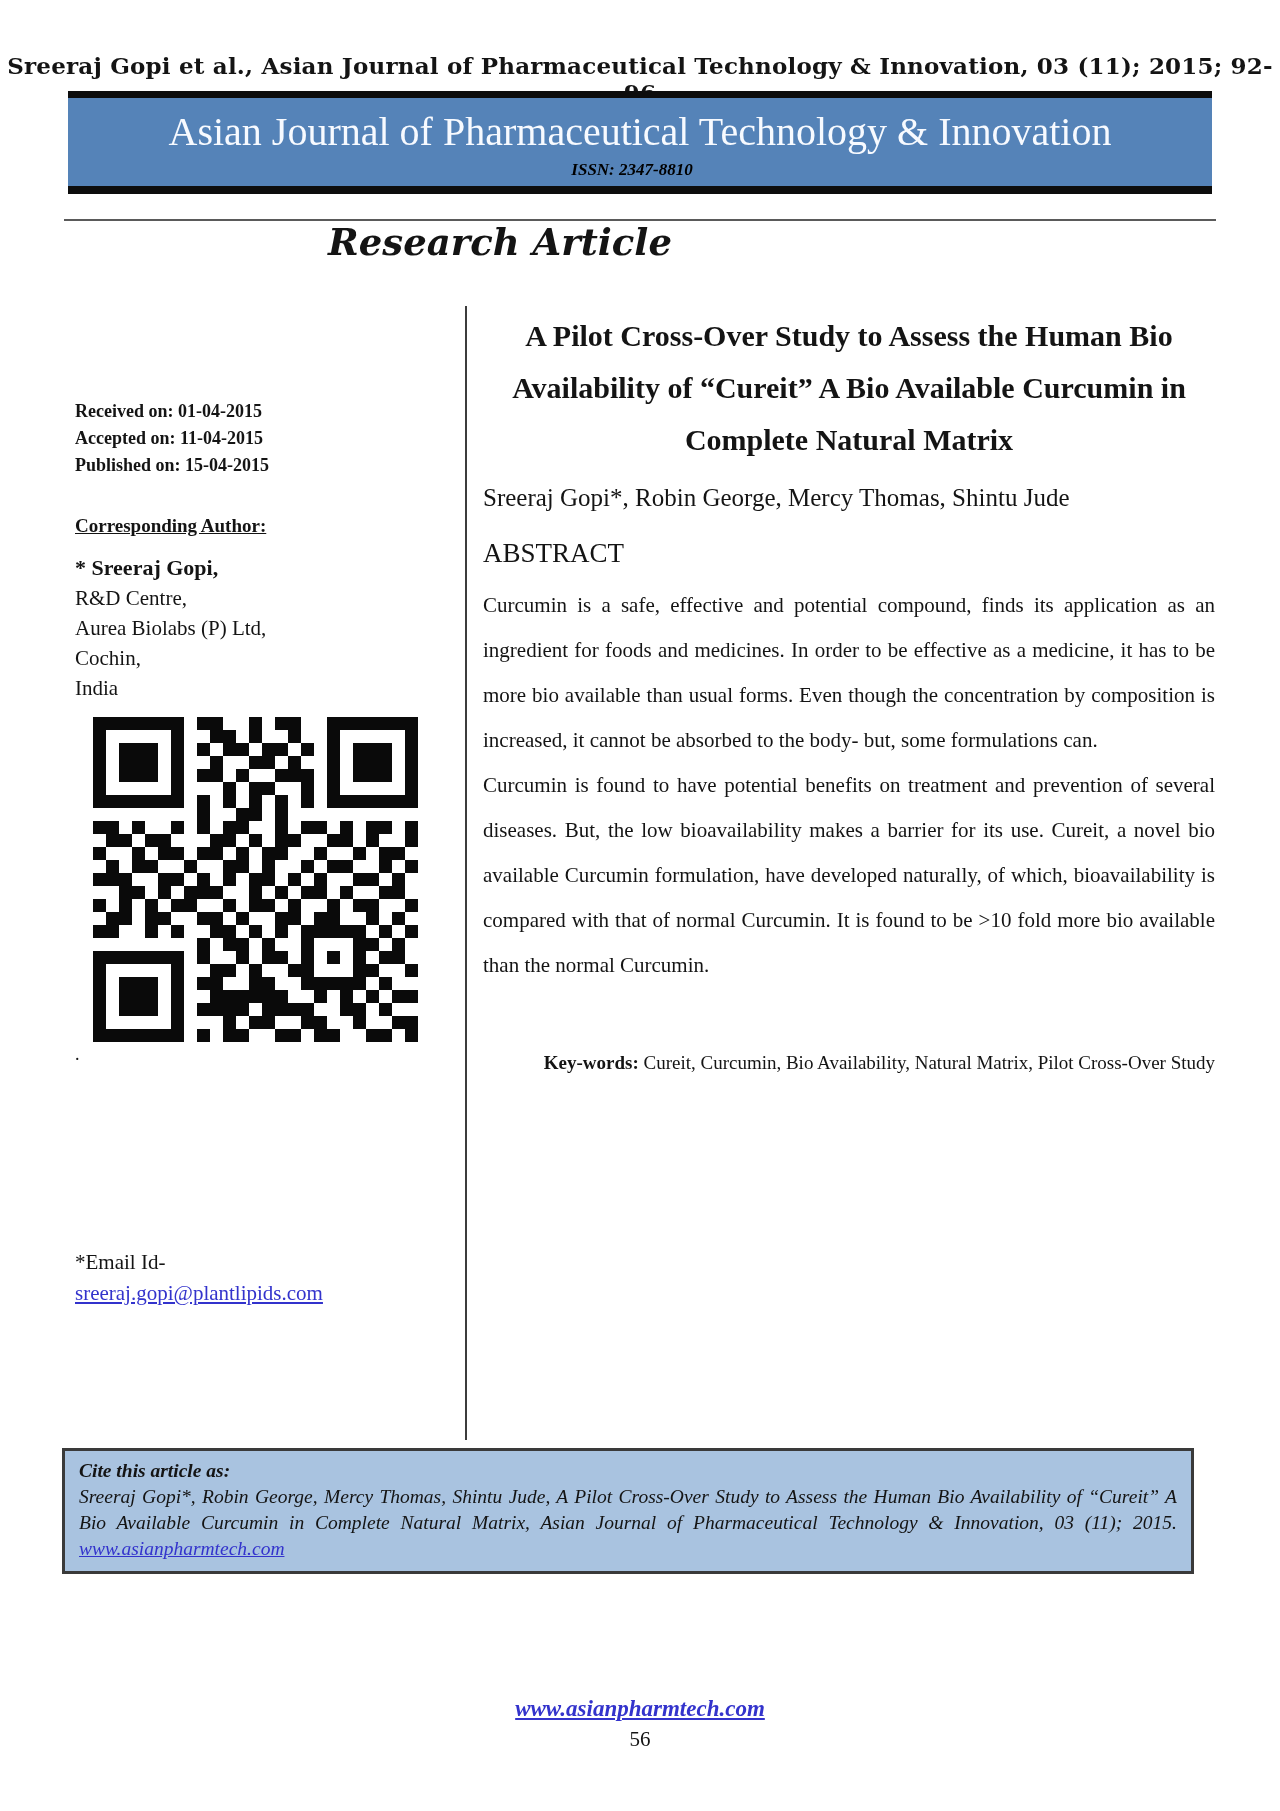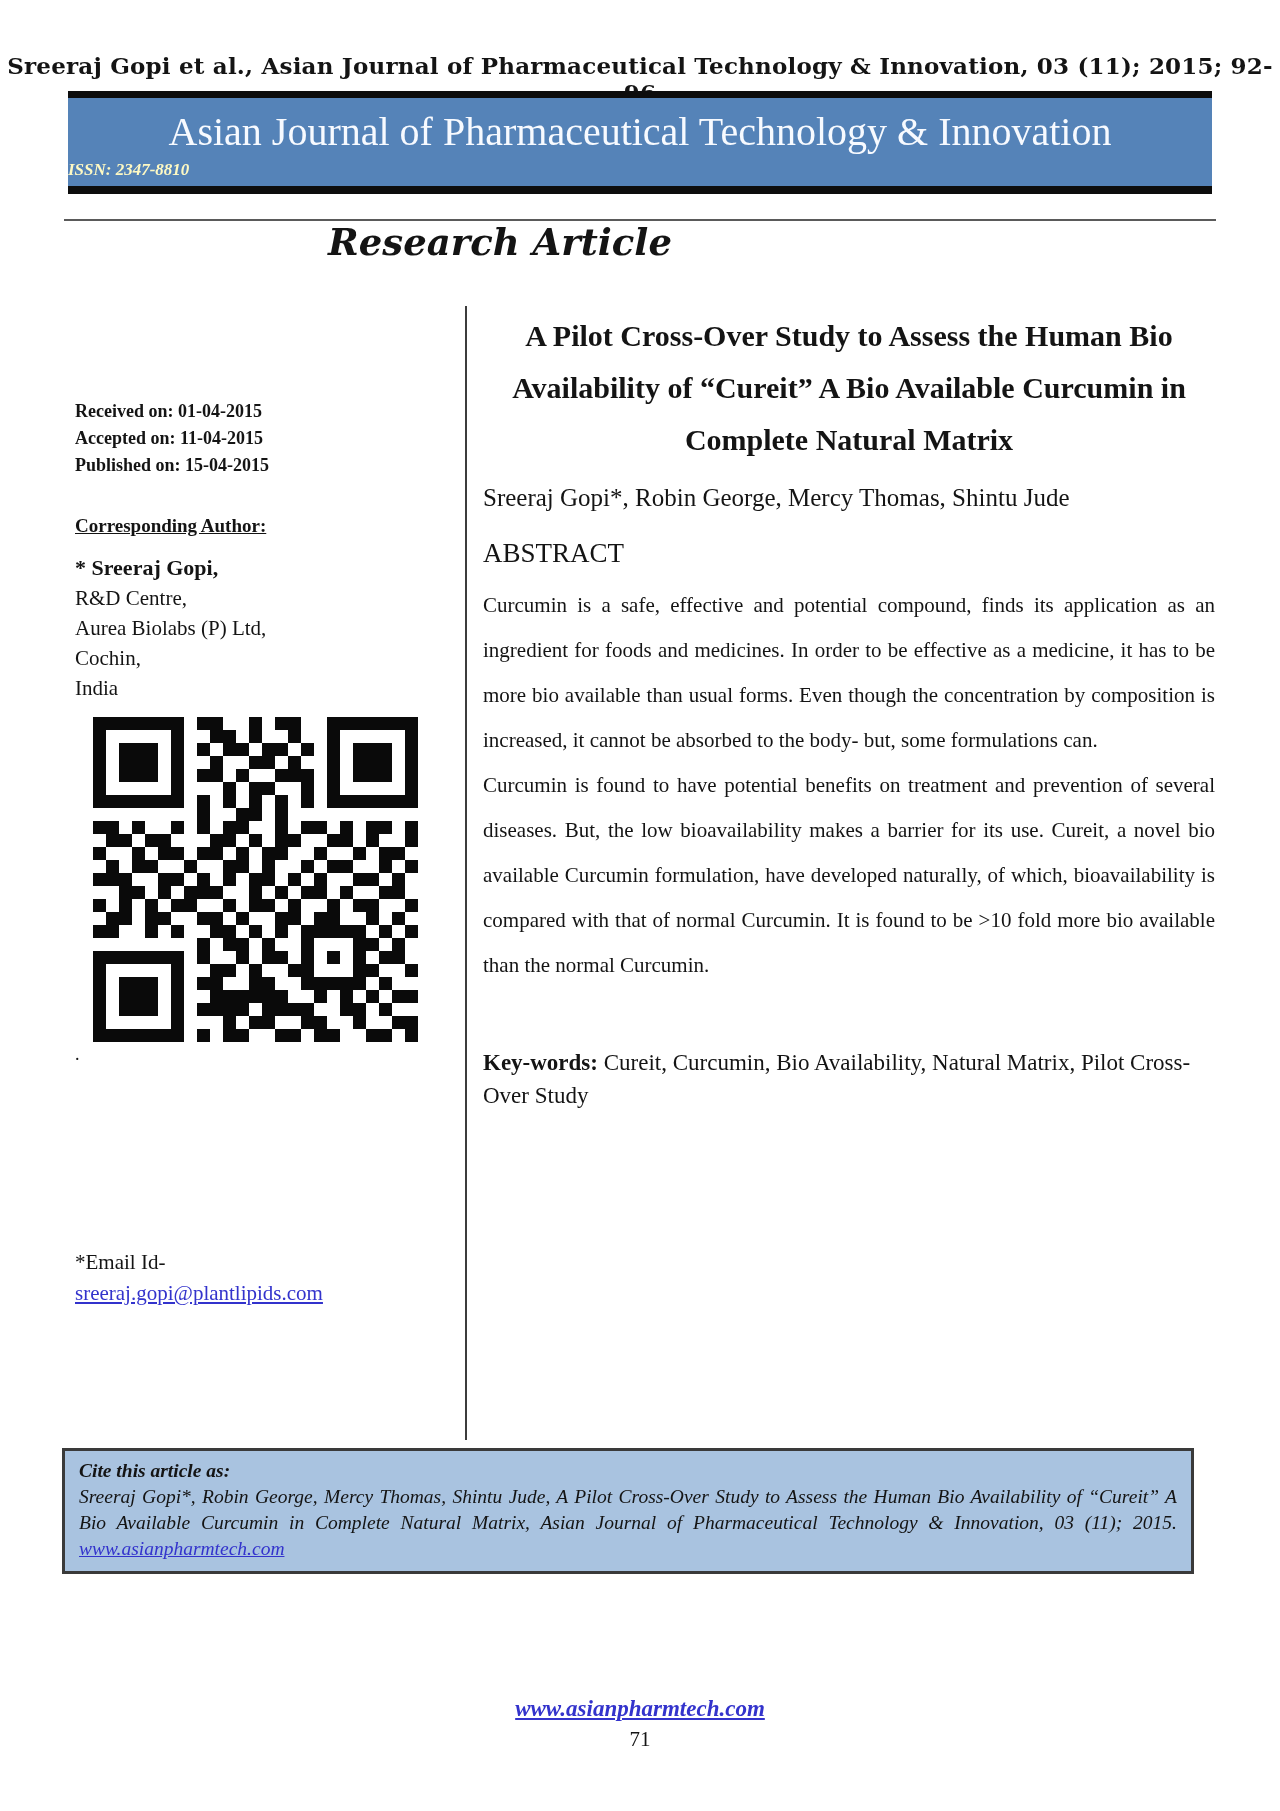--- a/index.html
+++ b/index.html
@@ -18,21 +18,21 @@
   .running-head{position:absolute;top:52px;left:0;width:100%;text-align:center;
     font-family:"DejaVu Serif", serif;font-weight:bold;font-size:23px;letter-spacing:.2px;}
 
   
   .banner{position:absolute;top:91px;left:68px;width:1144px;
     background:var(--banner-blue);
     border-top:7px solid var(--bar-black);border-bottom:8px solid var(--bar-black);
     padding:10px 0 6px 0;}
   .banner-title{text-align:center;color:#f7faff;font-size:40px;line-height:48px;
     font-family:"Liberation Serif", serif;}
-  .banner-issn{text-align:left;padding-right:16px;color:#fef9c3;
+  .banner-issn{text-align:center;padding-right:16px;color:#000000;
     font-style:italic;font-weight:bold;font-size:17px;margin-top:4px;}
   .banner-underline{position:absolute;top:219px;left:64px;width:1152px;height:2px;background:#5a5a5a;}
 
   
   .article-type{position:absolute;top:220px;left:0;width:1000px;text-align:center;
     font-family:"DejaVu Serif", serif;font-style:italic;font-weight:bold;font-size:37px;}
 
   
   .columns{position:absolute;top:306px;left:75px;width:1140px;height:1134px;display:flex;}
   .col-left{width:390px;flex:none;padding-right:34px;}
@@ -50,21 +50,21 @@
   a.link{color:var(--link-blue);text-decoration:underline;cursor:pointer;}
 
   .title{margin-top:4px;text-align:center;font-weight:bold;font-size:30px;line-height:52px;
     font-family:"Liberation Serif", serif;}
   .authors{margin-top:16px;font-size:25px;line-height:32px;}
   .abstract-h{margin-top:24px;font-weight:normal;font-size:27px;
     font-family:"Liberation Sans", sans-serif;font-stretch:condensed;
     font-family:"Liberation Serif", serif;}
   .para{margin-top:14px;font-size:21px;line-height:45px;text-align:justify;}
   .para + .para{margin-top:0;}
-  .keywords{margin-top:58px;font-size:23px;line-height:33px;}
+  .keywords{margin-top:58px;font-size:19px;line-height:33px;text-align:right;}
   .keywords .kw-label{font-weight:bold;}
 
   
   .citation{position:absolute;top:1448px;left:62px;width:1132px;
     background:var(--citation-bg);border:3px solid #3a3a3a;
     padding:7px 14px 9px 14px;font-style:italic;font-size:19.5px;line-height:26px;}
   .citation .cite-label{font-weight:bold;}
   .citation .cite-body{text-align:justify;}
 
   
@@ -463,16 +463,16 @@
 
   <div class="citation">
     <div class="cite-label">Cite this article as:</div>
     <div class="cite-body">
       <span>Sreeraj Gopi*, Robin George, Mercy Thomas, Shintu Jude, A Pilot Cross-Over Study to Assess the Human Bio Availability of “Cureit” A Bio Available Curcumin in Complete Natural Matrix, Asian Journal of Pharmaceutical Technology &amp; Innovation, 03 (11); 2015. </span><a class="link">www.asianpharmtech.com</a>
     </div>
   </div>
 
   <div class="footer">
     <a class="link footer-link">www.asianpharmtech.com</a>
-    <div class="page-number">71</div>
+    <div class="page-number">56</div>
   </div>
 
 </div>
 
 </body></html>

